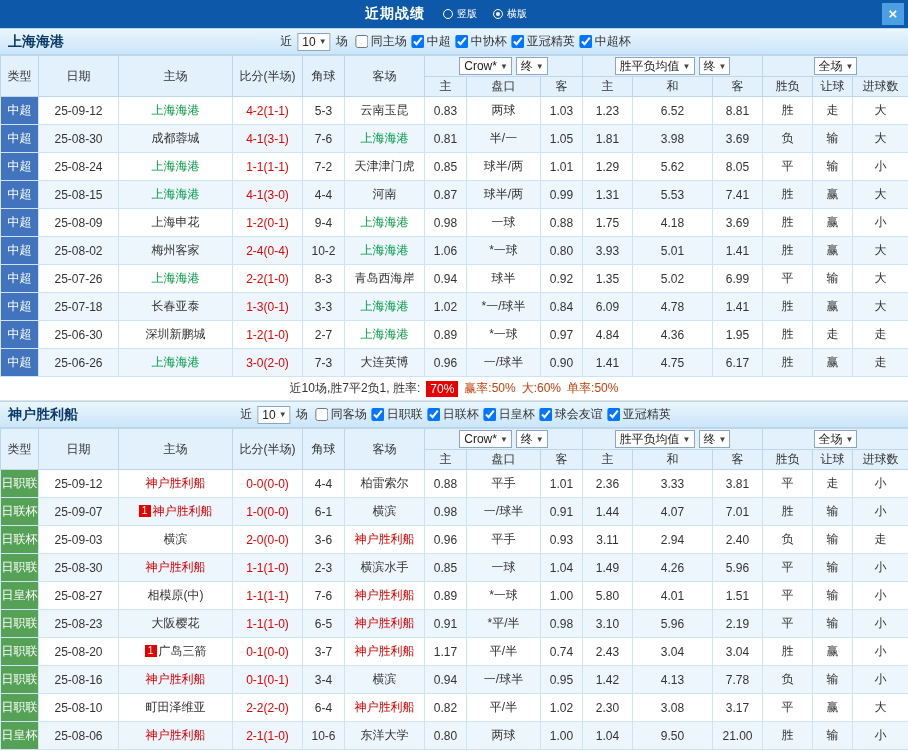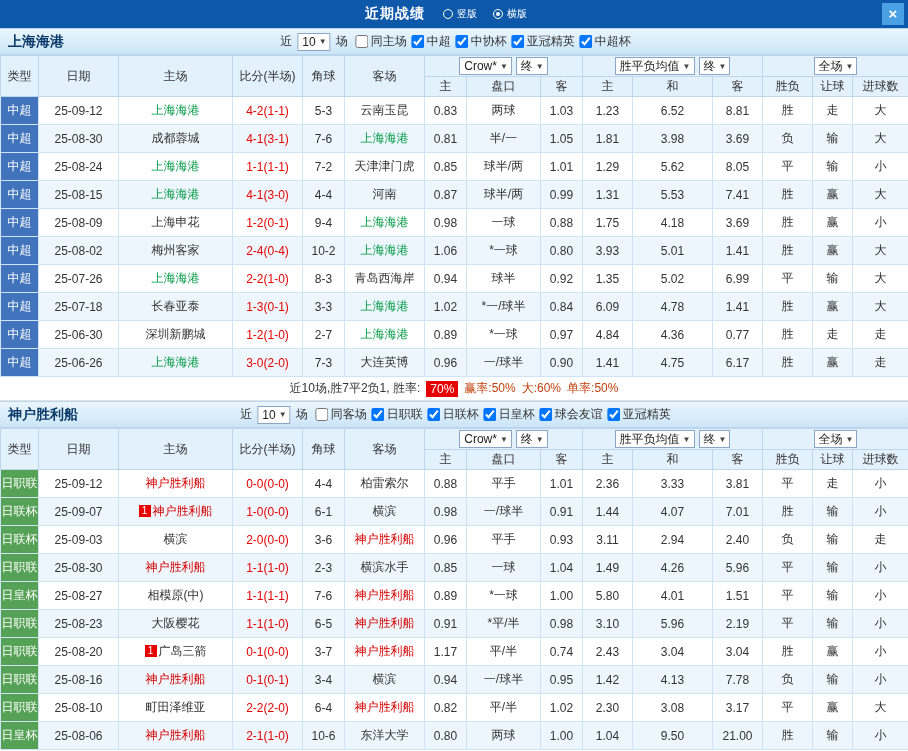--- a/index.html
+++ b/index.html
@@ -324,21 +324,21 @@
             <td>25-06-30</td>
             <td class="team-cell"><span class="tname">深圳新鹏城</span></td>
             <td class="score">1-2(1-0)</td>
             <td>2-7</td>
             <td class="team-cell"><span class="tname" style="color: rgb(0, 153, 68);">上海海港</span></td>
             <td>0.89</td>
             <td>*一球</td>
             <td>0.97</td>
             <td>4.84</td>
             <td>4.36</td>
-            <td>0.77</td>
+            <td>1.95</td>
             <td class="res-red">胜</td>
             <td class="res-blue">走</td>
             <td class="res-blue">走</td>
           </tr>
           <tr class="row">
             <td class="type-cell" style="background: rgb(66, 116, 189);">中超</td>
             <td>25-06-26</td>
             <td class="team-cell"><span class="tname" style="color: rgb(0, 153, 68);">上海海港</span></td>
             <td class="score">3-0(2-0)</td>
             <td>7-3</td>

